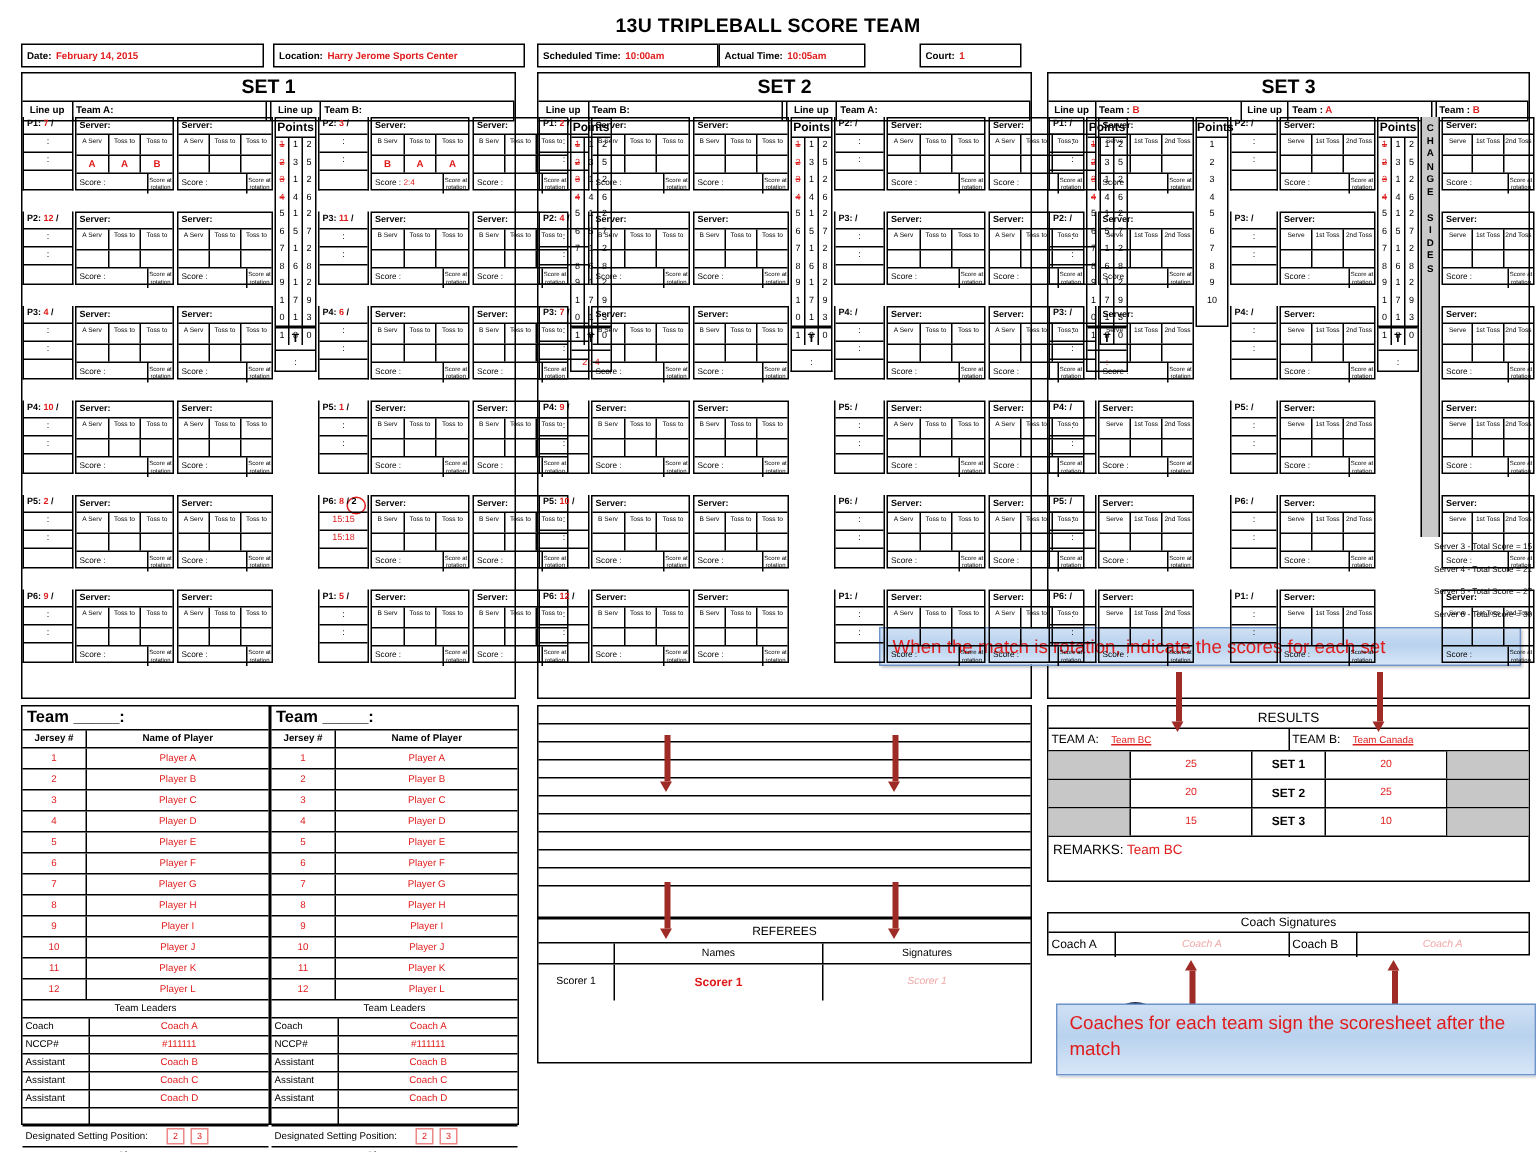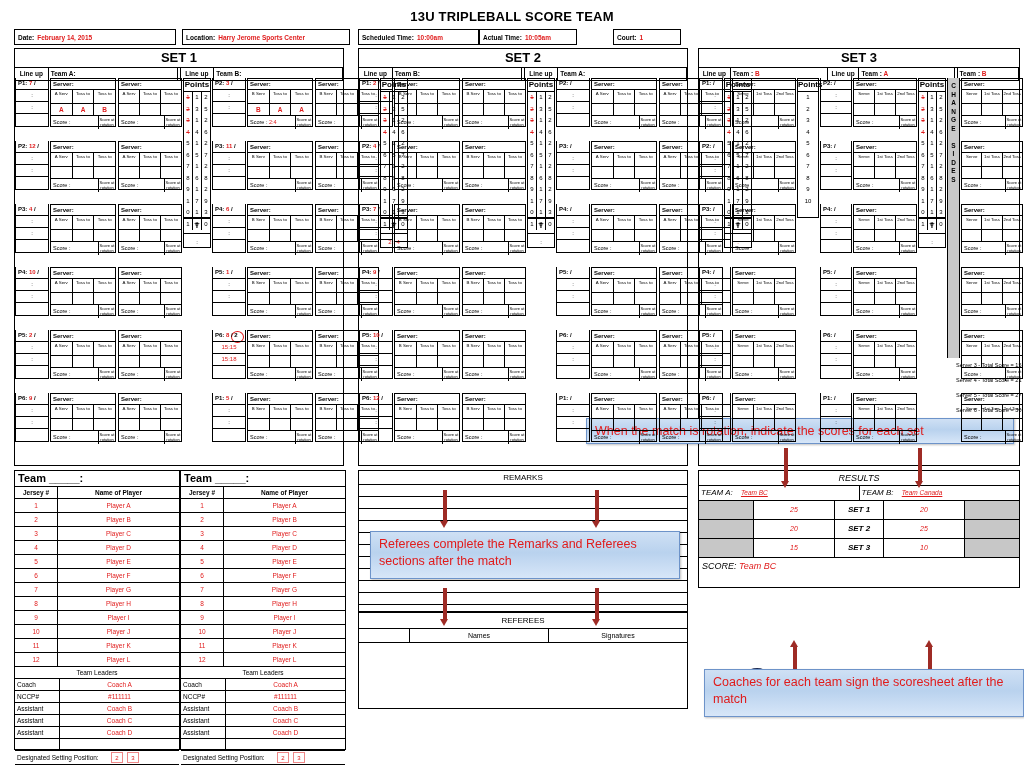--- a/index.html
+++ b/index.html
@@ -77,21 +77,21 @@
   .refs .row:last-child{border-bottom:none;}
   .refs .c1{width:50px;border-right:1px solid #000;font-size:7px;text-align:center;line-height:24px;}
   .refs .c2{width:138px;border-right:1px solid #000;font-size:8px;font-weight:bold;text-align:center;line-height:24px;}
   .refs .c3{flex:1;font-size:7px;text-align:center;line-height:24px;font-style:italic;color:#f0aaaa;}
   .refs .hrow{display:flex;height:13px;border-bottom:1px solid #000;}
   .refs .hrow .c1{line-height:13px;}
   .refs .hrow .c2{font-size:7px;font-weight:normal;line-height:13px;}
   .refs .hrow .c3{font-size:7px;color:#000;font-style:normal;line-height:13px;}
 
   
-  .res{position:absolute;border:1px solid #000;box-sizing:border-box;font-style:italic;}
+  .res{position:absolute;border:1px solid #000;box-sizing:border-box;}
   .res .rh{font-size:9px;text-align:center;height:14px;line-height:14px;border-bottom:1px solid #000;}
   .res .teams{display:flex;height:14px;border-bottom:1px solid #000;}
   .res .teams > div{flex:1;font-size:8px;line-height:14px;padding-left:2px;}
   .res .teams > div:first-child{border-right:1px solid #000;}
   .res .teams .u{font-size:6.5px;text-decoration:underline;margin-left:6px;}
   .res .srow{display:flex;height:18px;border-bottom:1px solid #000;}
   .res .pad{width:54px;background:#c7c7c7;border-right:1px solid #000;}
   .res .sc{flex:1;text-align:center;font-size:7px;line-height:18px;border-right:1px solid #000;}
   .res .sl{width:48px;text-align:center;font-size:8px;font-weight:bold;line-height:18px;border-right:1px solid #000;}
   .res .win{height:16px;font-size:9px;line-height:16px;padding-left:3px;}
@@ -348,21 +348,20 @@
         <div class="crow">
           <div class="a"></div>
           <div class="b red"></div>
         </div>
         <div class="dsp">Designated Setting Position:<div class="dspnum red" style="left: 96px;">2</div><div class="dspnum red" style="left: 112px;">3</div></div>
         <div class="sigh">Signatures</div>
       </div>
     </div>
 
   <div class="remarks" style="left:358px;top:470px;width:330px;height:142px;">
-    <div class="rh">REMARKS</div>
     <div id="remarks-lines">
         <div class="rl"></div>
         <div class="rl"></div>
         <div class="rl"></div>
         <div class="rl"></div>
         <div class="rl"></div>
         <div class="rl"></div>
         <div class="rl"></div>
         <div class="rl"></div>
         <div class="rl"></div>
@@ -372,20 +371,25 @@
   </div>
 
   <div class="refs" style="left:358px;top:612px;width:330px;height:97px;">
     <div class="rh">REFEREES</div>
     <div class="hrow">
       <div class="c1"></div>
       <div class="c2">Names</div>
       <div class="c3">Signatures</div>
     </div>
     <div id="referees-rows">
+        <div class="row">
+          <div class="c1">Scorer 1</div>
+          <div class="c2 red">Scorer 1</div>
+          <div class="c3">Scorer 1</div>
+        </div>
       </div>
   </div>
 
   <div class="res" style="left:698px;top:470px;width:322px;height:118px;">
     <div class="rh">RESULTS</div>
     <div class="teams">
       <div>
         <span>TEAM A:</span>
         <span class="u red">Team BC</span>
       </div>
@@ -411,25 +415,34 @@
         </div>
         <div class="srow">
           <div class="pad"></div>
           <div class="sc red">15</div>
           <div class="sl">SET 3</div>
           <div class="sc red">10</div>
           <div class="pad" style="border-right: none;"></div>
         </div>
       </div>
     <div class="win">
-      <span>SCORE:</span>
+      <span>REMARKS:</span>
       <span class="red">Team BC</span>
     </div>
   </div>
 
+  <div class="csig" style="left:698px;top:608px;width:322px;height:29px;">
+    <div class="h">Coach Signatures</div>
+    <div class="r" id="coach-sig-row">
+        <div class="a">Coach A</div>
+        <div class="b">Coach A</div>
+        <div class="a">Coach B</div>
+        <div class="b">Coach A</div>
+      </div>
+  </div>
 
   <div class="logoball" style="left:740px;top:668px;"></div>
 
   <div class="arrow down" style="left:781px;top:448px;height:40px;">
     <div class="shaft" style="top:0;height:33px;"></div>
       <div class="head" style="top:33px;"></div>
   </div>
   <div class="arrow down" style="left:915px;top:448px;height:40px;">
     <div class="shaft" style="top:0;height:33px;"></div>
       <div class="head" style="top:33px;"></div>
@@ -453,21 +466,20 @@
   <div class="arrow up" style="left:790px;top:640px;height:40px;">
     <div class="head" style="top:0;"></div>
       <div class="shaft" style="top:7px;height:33px;"></div>
   </div>
   <div class="arrow up" style="left:925px;top:640px;height:40px;">
     <div class="head" style="top:0;"></div>
       <div class="shaft" style="top:7px;height:33px;"></div>
   </div>
 
   <div class="callout" style="left:586px;top:418px;width:428px;height:26px;">When the match is rotation, indicate the scores for each set</div>
-  <div class="callout" style="left:370px;top:531px;width:310px;height:48px;">Referees complete the Remarks and Referees sections after the match</div>
   <div class="callout" style="left:704px;top:669px;width:320px;height:48px;">Coaches for each team sign the scoresheet after the match</div>
 
 <div class="lu" style="left: 15px; top: 78px; width: 34px; height: 49px;">
       <div class="hd"><span>P1:</span><span class="red"> 7 </span><span>/</span></div>
       <div class="rw">:</div>
       <div class="rw">:</div>
       <div class="rw"></div>
     </div>
     <div class="sv" style="left: 50px; top: 78px; width: 66px; height: 49px;">
       <div class="lab">Server:</div>

